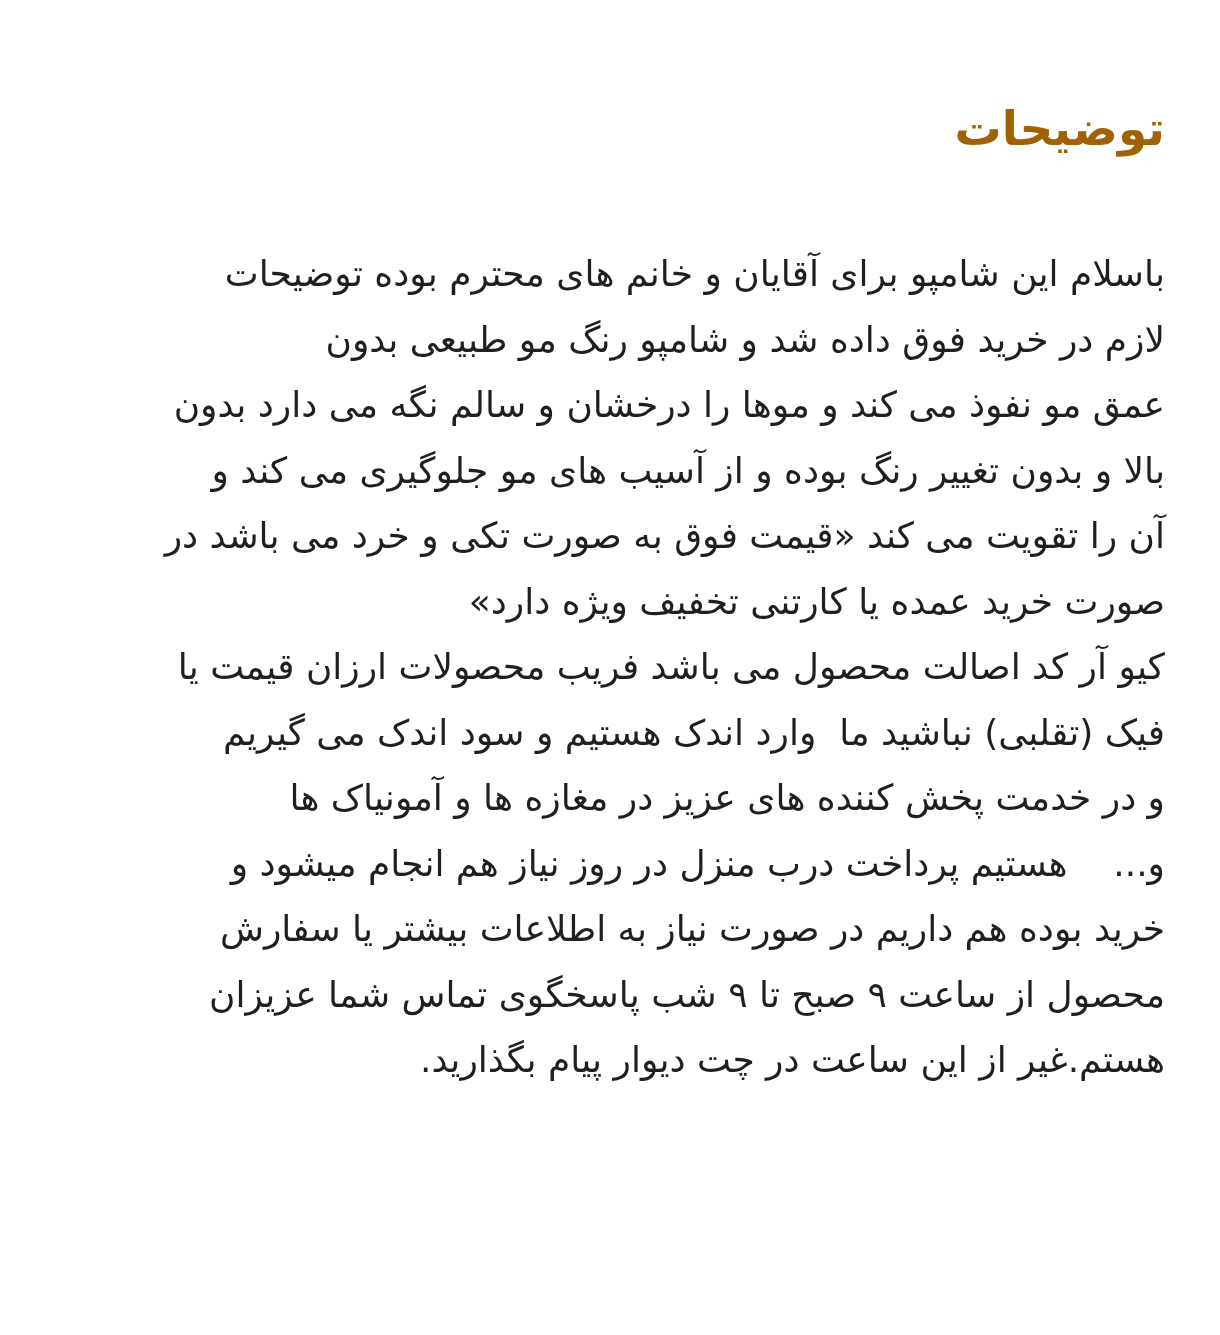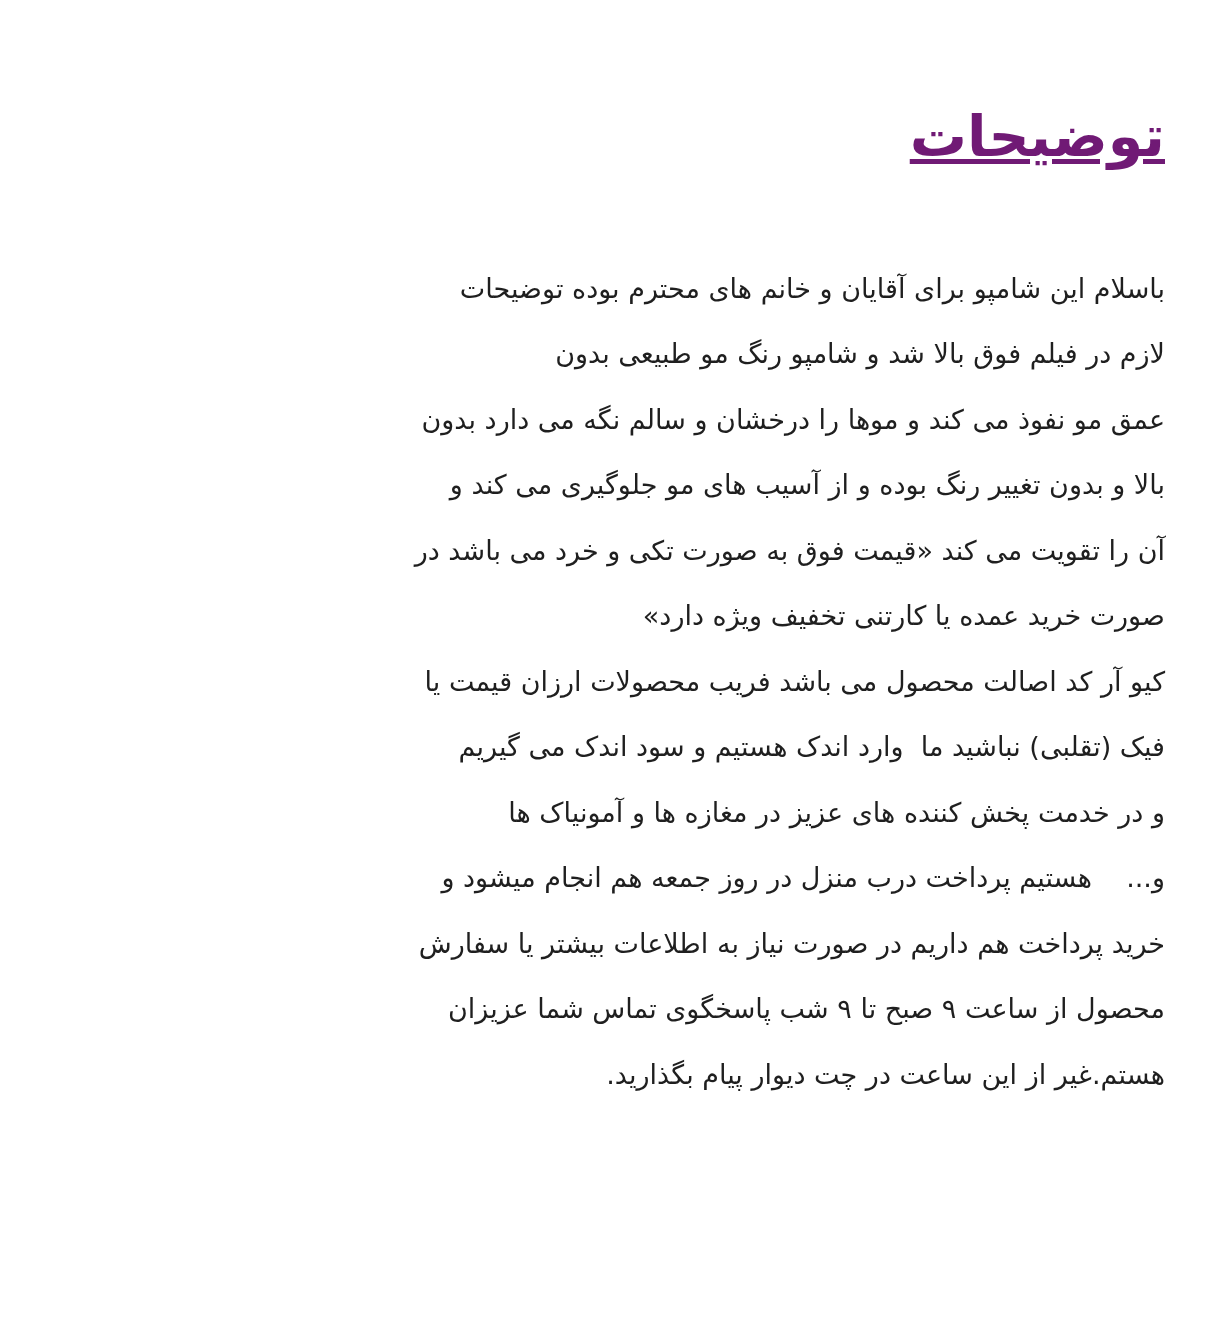--- a/index.html
+++ b/index.html
@@ -17,54 +17,53 @@
     box-sizing: border-box;
     width: 1220px;
     height: 1335px;
     padding: 0 55px 0 55px;
     direction: rtl;
     text-align: right;
   }
   .section-title {
     margin: 95px 0 0 0;
     padding: 0;
-    font-size: 57px;
+    font-size: 47px;
     line-height: 1.45;
     font-weight: 700;
-    color: #701a75;
+    color: #a16207;
     text-align: right;
-    text-decoration: underline;
   }
   .description-text {
     margin-top: 78px;
-    font-size: 27px;
+    font-size: 36px;
     line-height: 65.5px;
     font-weight: 400;
     color: #1f1f1f;
     text-align: right;
   }
   .line {
     white-space: pre-wrap;
     direction: rtl;
     unicode-bidi: plaintext;
   }
 </style>
 </head>
 <body>
 
 <div class="page">
   <h1 class="section-title">توضیحات</h1>
   <div class="description-text">
     <div class="line">باسلام این شامپو برای آقایان و خانم های محترم بوده توضیحات</div>
-    <div class="line">لازم در فیلم فوق بالا شد و شامپو رنگ مو طبیعی بدون</div>
+    <div class="line">لازم در خرید فوق داده شد و شامپو رنگ مو طبیعی بدون</div>
     <div class="line">عمق مو نفوذ می کند و موها را درخشان و سالم نگه می دارد بدون</div>
     <div class="line">بالا و بدون تغییر رنگ بوده و از آسیب های مو جلوگیری می کند و</div>
     <div class="line">آن را تقویت می کند «قیمت فوق به صورت تکی و خرد می باشد در</div>
     <div class="line">صورت خرید عمده یا کارتنی تخفیف ویژه دارد»</div>
     <div class="line">کیو آر کد اصالت محصول می باشد فریب محصولات ارزان قیمت یا</div>
     <div class="line">فیک (تقلبی) نباشید ما  وارد اندک هستیم و سود اندک می گیریم</div>
     <div class="line">و در خدمت پخش کننده های عزیز در مغازه ها و آمونیاک ها</div>
-    <div class="line">و...    هستیم پرداخت درب منزل در روز جمعه هم انجام میشود و</div>
-    <div class="line">خرید پرداخت هم داریم در صورت نیاز به اطلاعات بیشتر یا سفارش</div>
+    <div class="line">و...    هستیم پرداخت درب منزل در روز نیاز هم انجام میشود و</div>
+    <div class="line">خرید بوده هم داریم در صورت نیاز به اطلاعات بیشتر یا سفارش</div>
     <div class="line">محصول از ساعت ۹ صبح تا ۹ شب پاسخگوی تماس شما عزیزان</div>
     <div class="line">هستم.غیر از این ساعت در چت دیوار پیام بگذارید.</div>
   </div>
 </div>
 
 </body></html>

